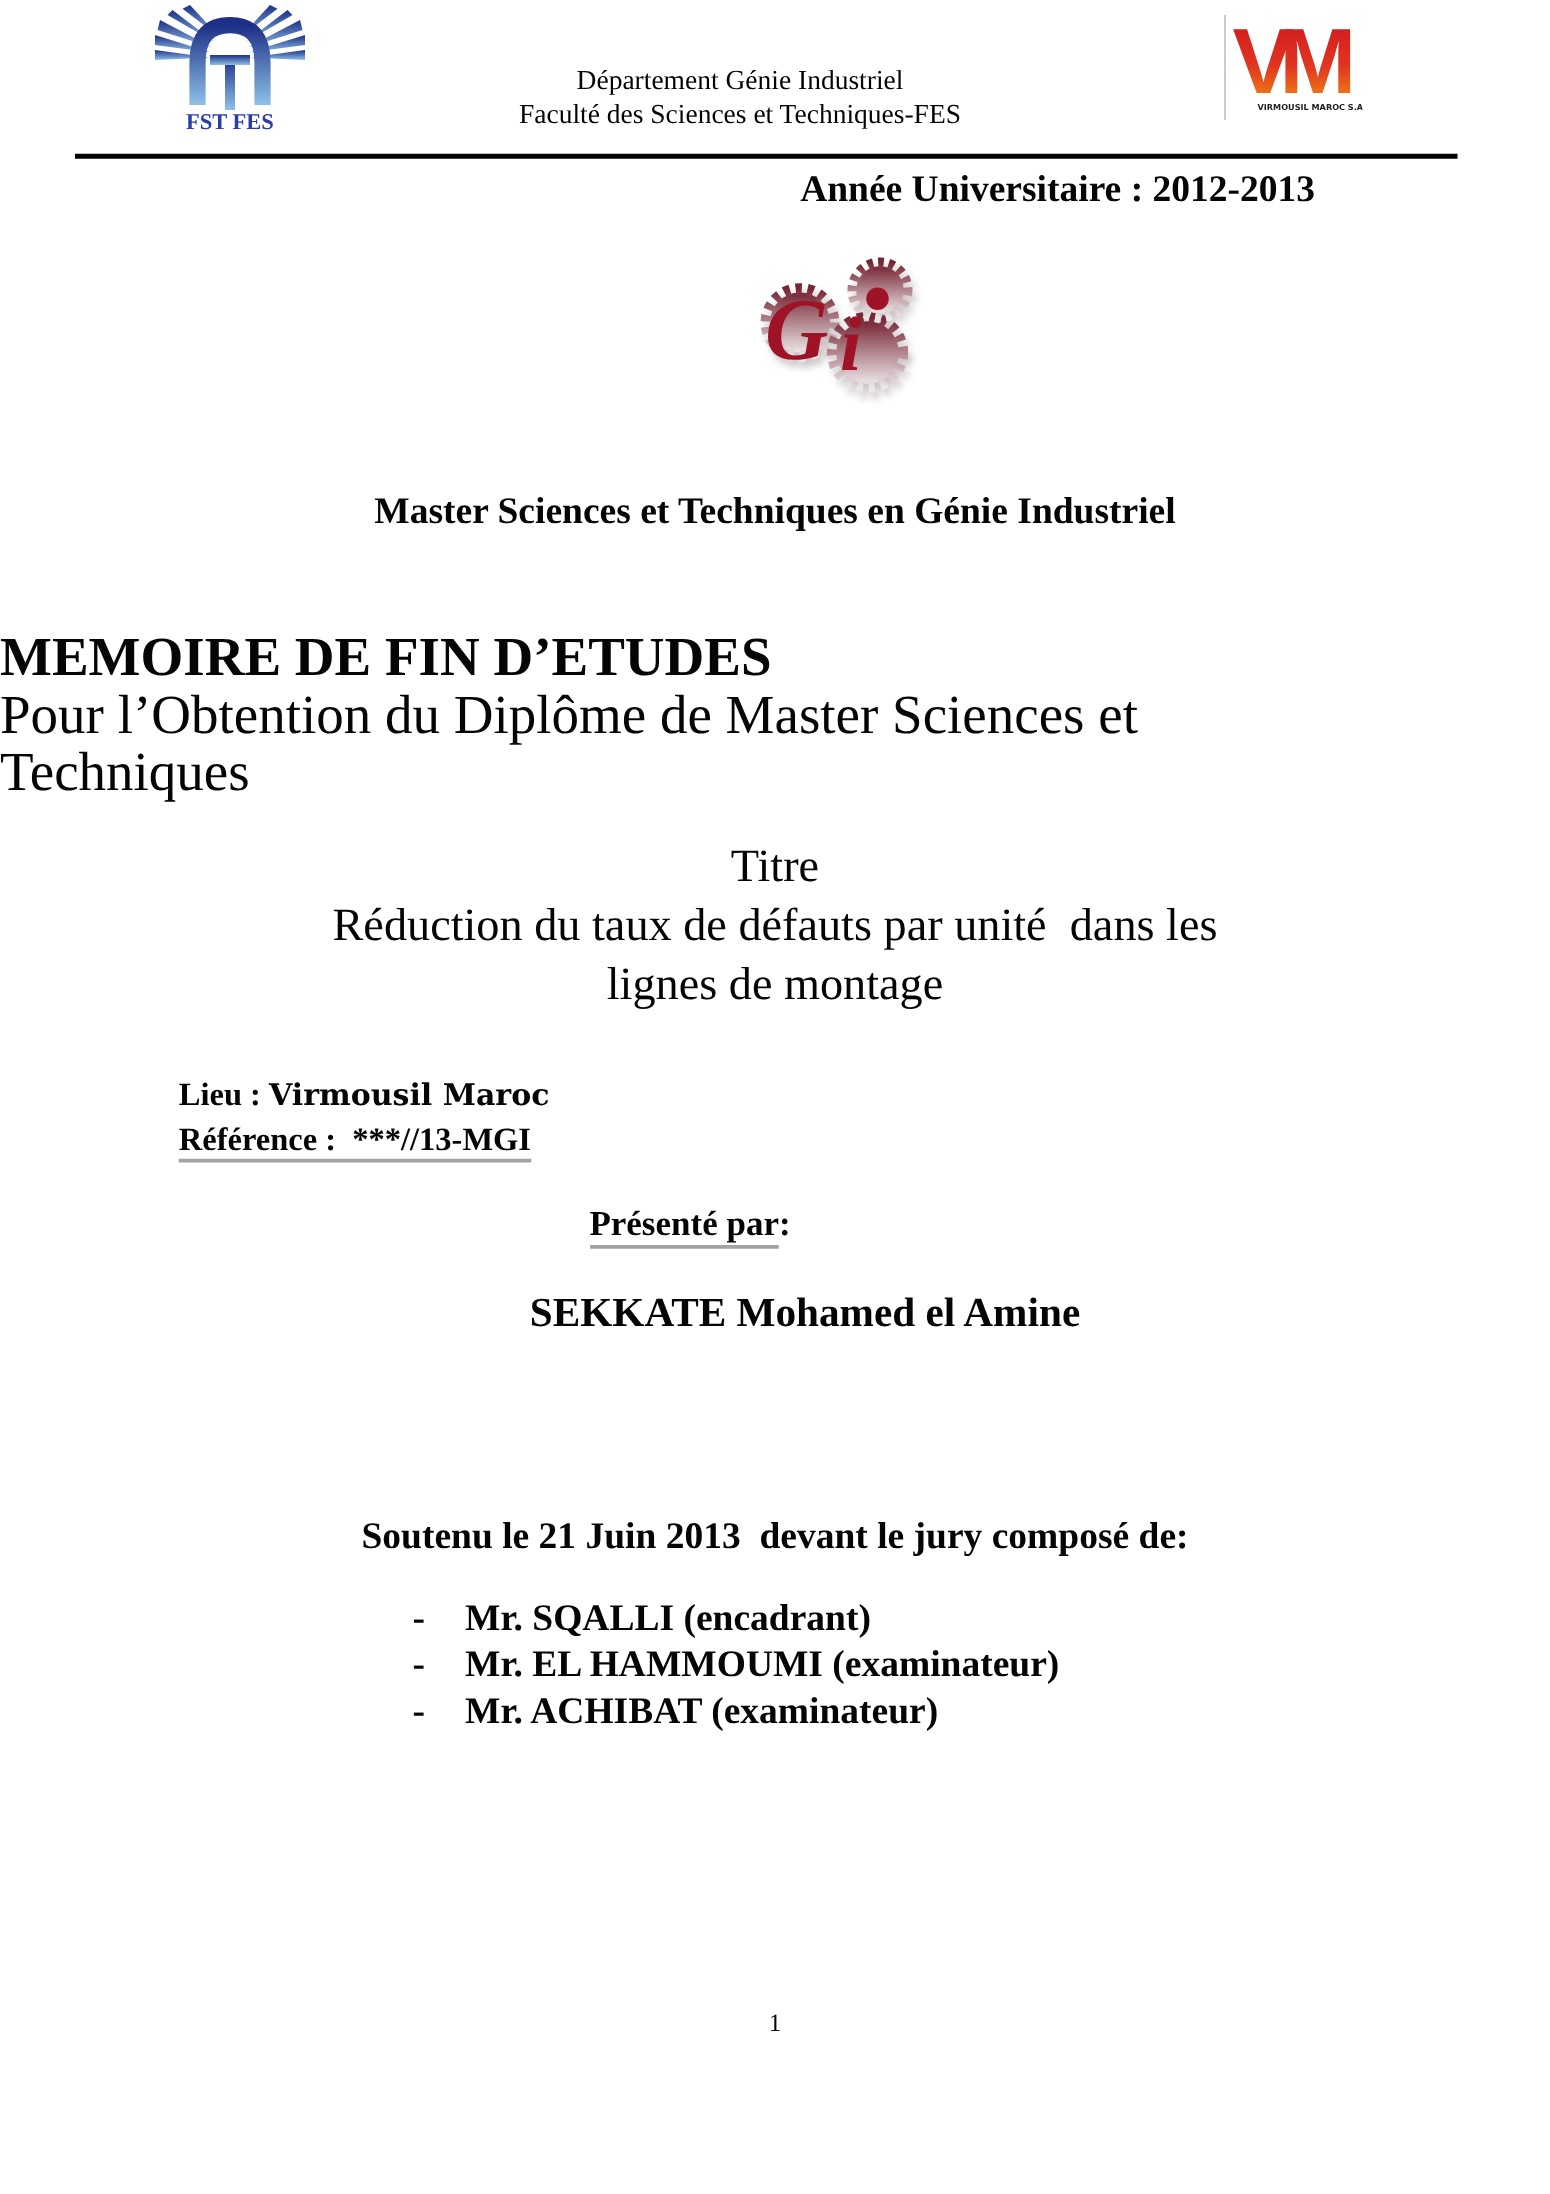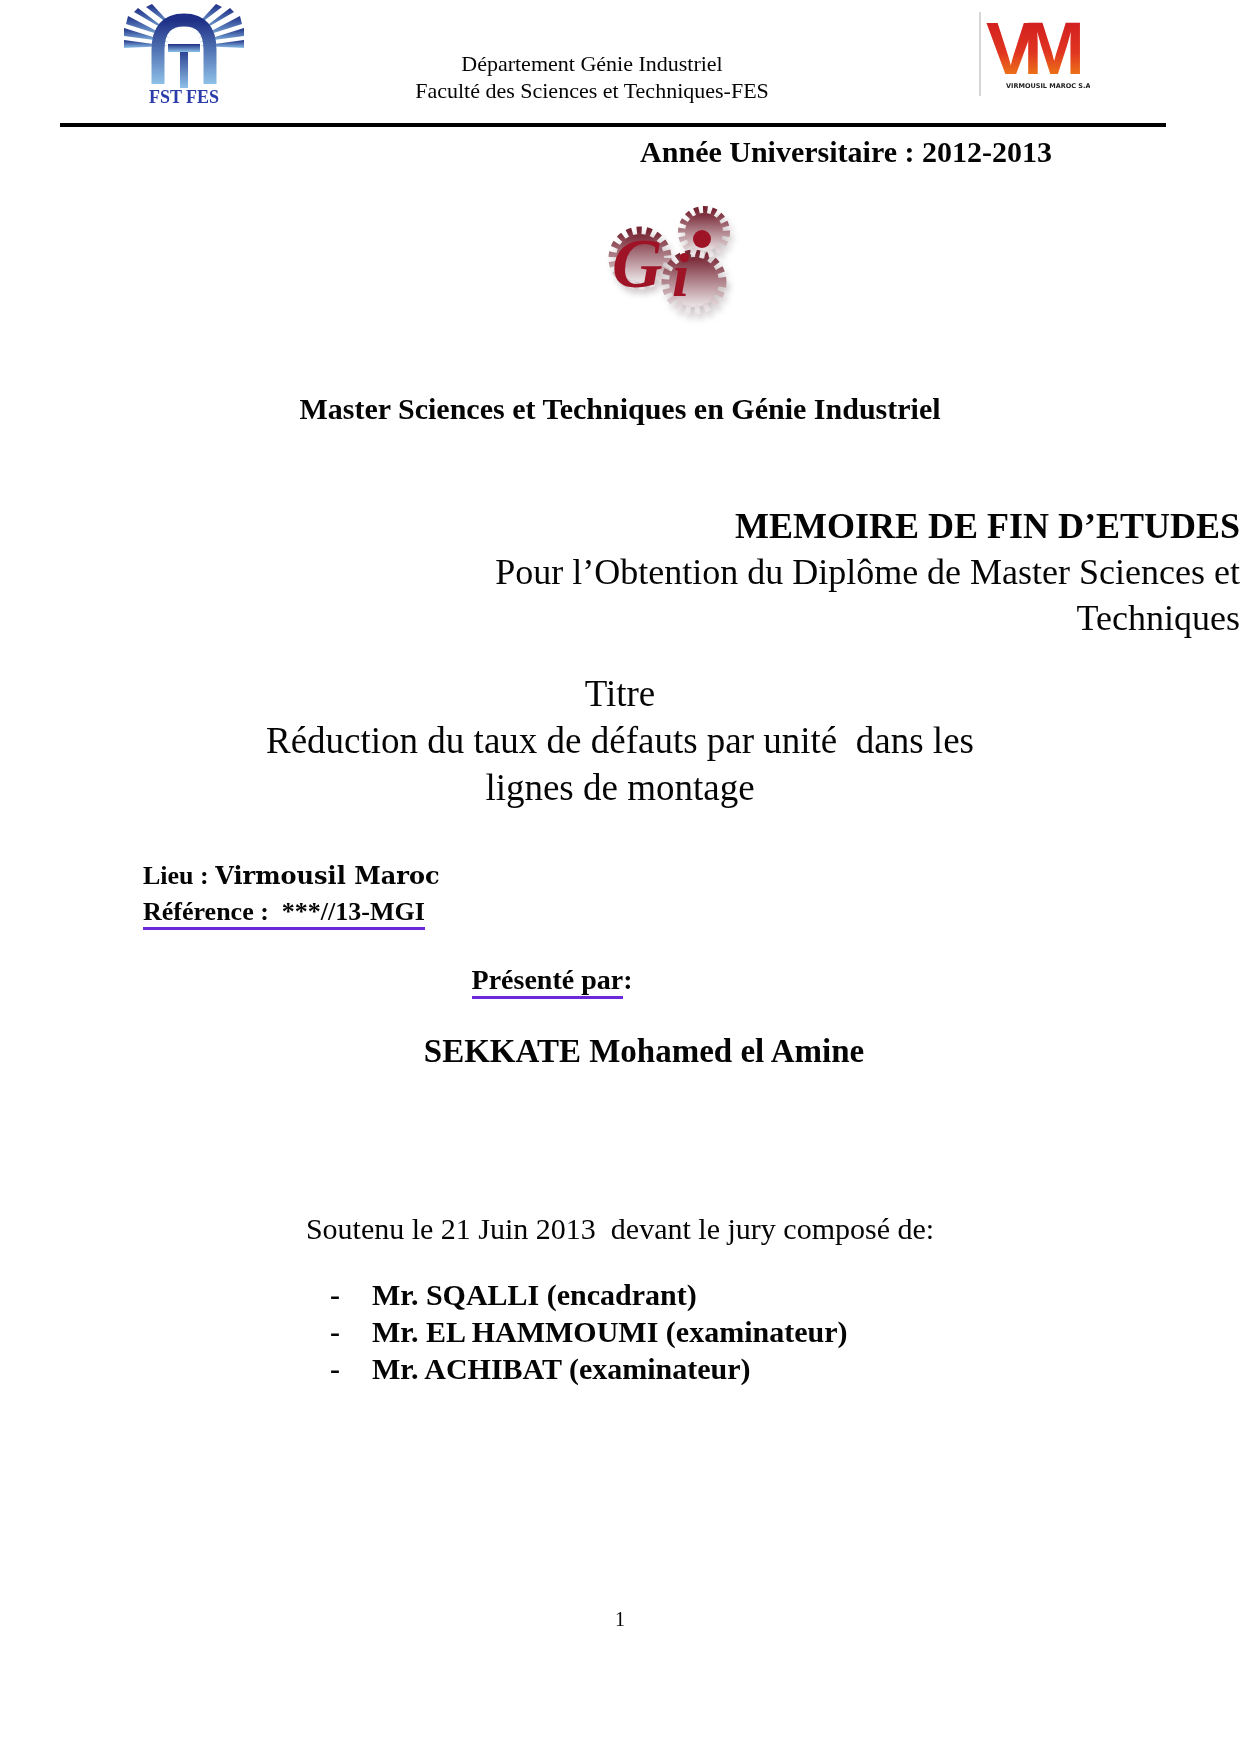--- a/index.html
+++ b/index.html
@@ -17,38 +17,38 @@
 
   .annee{position:absolute;left:0;top:135px;width:1052px;text-align:right;
          font-size:30px;font-weight:bold;}
 
   .gi-logo{position:absolute;left:598px;top:192px;width:142px;height:126px;}
   .gi-logo svg{filter:drop-shadow(3px 5px 3px rgba(110,90,95,0.35));}
 
   .program{position:absolute;left:0;top:392px;width:1240px;text-align:center;
            font-size:30px;font-weight:bold;}
 
-  .memoire{position:absolute;left:0;top:503px;width:1240px;text-align:right;
-           font-size:36px;line-height:46px;}
+  .memoire{position:absolute;left:0;top:503px;width:1240px;text-align:left;
+           font-size:44px;line-height:46px;}
   .memoire-h{font-weight:bold;}
 
   .titre{position:absolute;left:0;top:670px;width:1240px;text-align:center;
          font-size:37px;font-weight:normal;line-height:47px;}
 
   .lieu{position:absolute;left:143px;top:858px;font-size:26px;font-weight:bold;
         line-height:36px;}
   .loc-val{font-family:"DejaVu Serif",serif;font-size:24px;}
-  .underlined{border-bottom:3px solid #6d28d9;padding-bottom:1px;}
+  .underlined{border-bottom:3px solid #a3a3a3;padding-bottom:1px;}
 
   .presente{position:absolute;left:0;top:964px;width:1104px;text-align:center;
             font-size:28px;font-weight:bold;}
   .author{position:absolute;left:0;top:1033px;width:1240px;text-align:center;
           font-size:33px;font-weight:bold;margin-left:24px;}
   .soutenu{position:absolute;left:0;top:1212px;width:1240px;text-align:center;
-           font-size:30px;font-weight:normal;}
+           font-size:30px;font-weight:bold;}
 
   .jury{position:absolute;left:330px;top:1276px;font-size:30px;font-weight:bold;
         line-height:37px;}
   .jury-row{display:flex;}
   .jury-dash{width:42px;}
 
   .pagenum{position:absolute;left:0;top:1608px;width:1240px;text-align:center;
            font-size:20px;}
 </style>
 </head>

